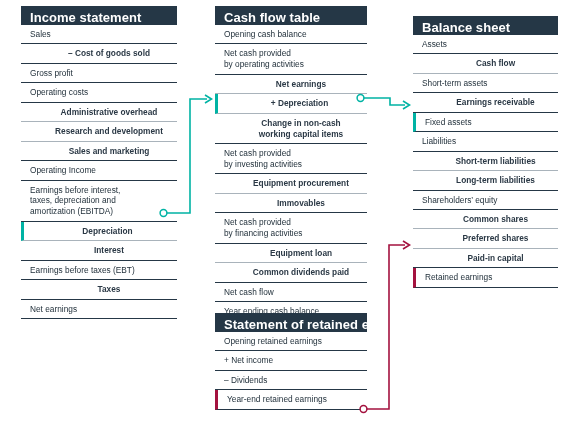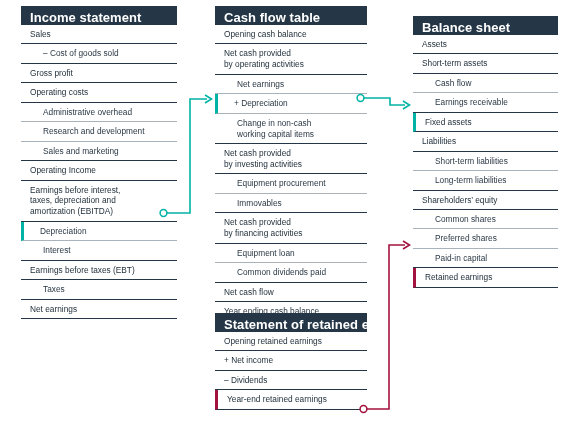--- a/index.html
+++ b/index.html
@@ -47,24 +47,25 @@
     color: #1c2b36;
     line-height: 1.32;
     padding: 4px 2px 3.5px 9px;
     border-bottom: 1.4px solid #253746;
     white-space: pre-line;
   }
   .row.level1 {
     font-weight: normal;
   }
   .row.level2 {
-    font-weight: normal;
+    font-weight: bold;
     padding-left: 22px;
     border-bottom: 1px solid #a9b3bb;
     color: #2a3845;
+    text-align: center;
   }
   
   .row.level2.group-end {
     border-bottom: 1.4px solid #253746;
   }
 
   
   .row.hl {
     border-left: 3.5px solid var(--hl, #00b3a4);
   }
@@ -131,22 +132,22 @@
         <div class="row level2 group-end">Common dividends paid</div>
         <div class="row level1">Net cash flow</div>
         <div class="row level1">Year ending cash balance</div>
       </div>
   </div>
 
   <div class="table-block" id="block-balance" style="left:413px; top:16px; width:145px;">
     <div class="tbl-header">Balance sheet</div>
     <div class="rows" id="rows-balance">
         <div class="row level1">Assets</div>
+        <div class="row level2">Cash flow</div>
         <div class="row level1">Short-term assets</div>
-        <div class="row level2">Cash flow</div>
         <div class="row level2 group-end">Earnings receivable</div>
         <div class="row level1 hl hl-teal">Fixed assets</div>
         <div class="row level1">Liabilities</div>
         <div class="row level2">Short-term liabilities</div>
         <div class="row level2 group-end">Long-term liabilities</div>
         <div class="row level1">Shareholders’ equity</div>
         <div class="row level2">Common shares</div>
         <div class="row level2">Preferred shares</div>
         <div class="row level2 group-end">Paid-in capital</div>
         <div class="row level1 hl hl-red">Retained earnings</div>

